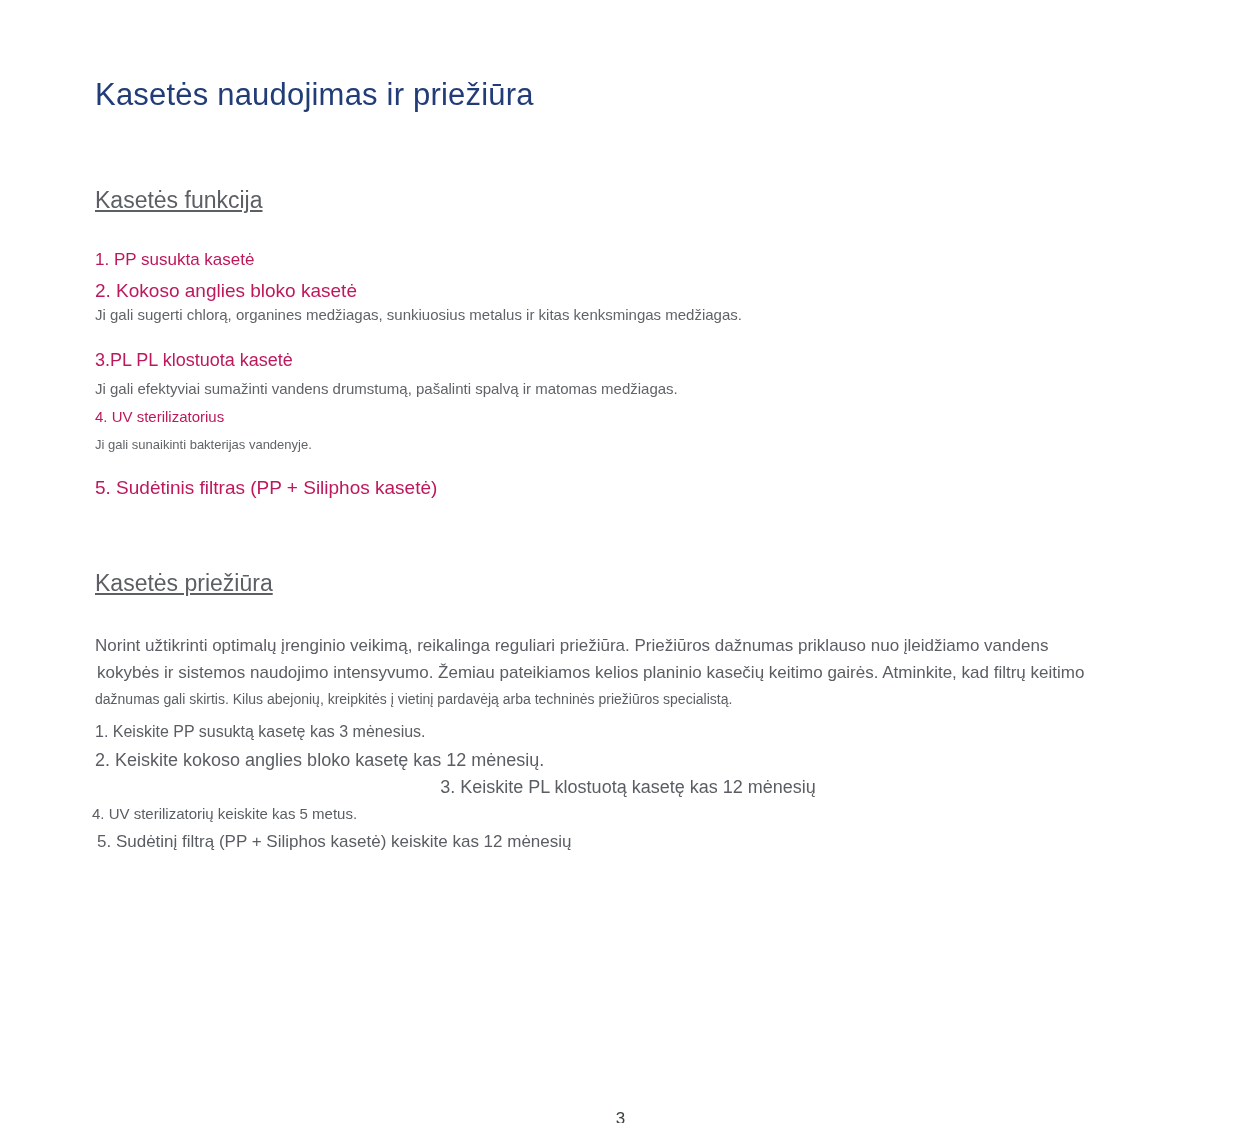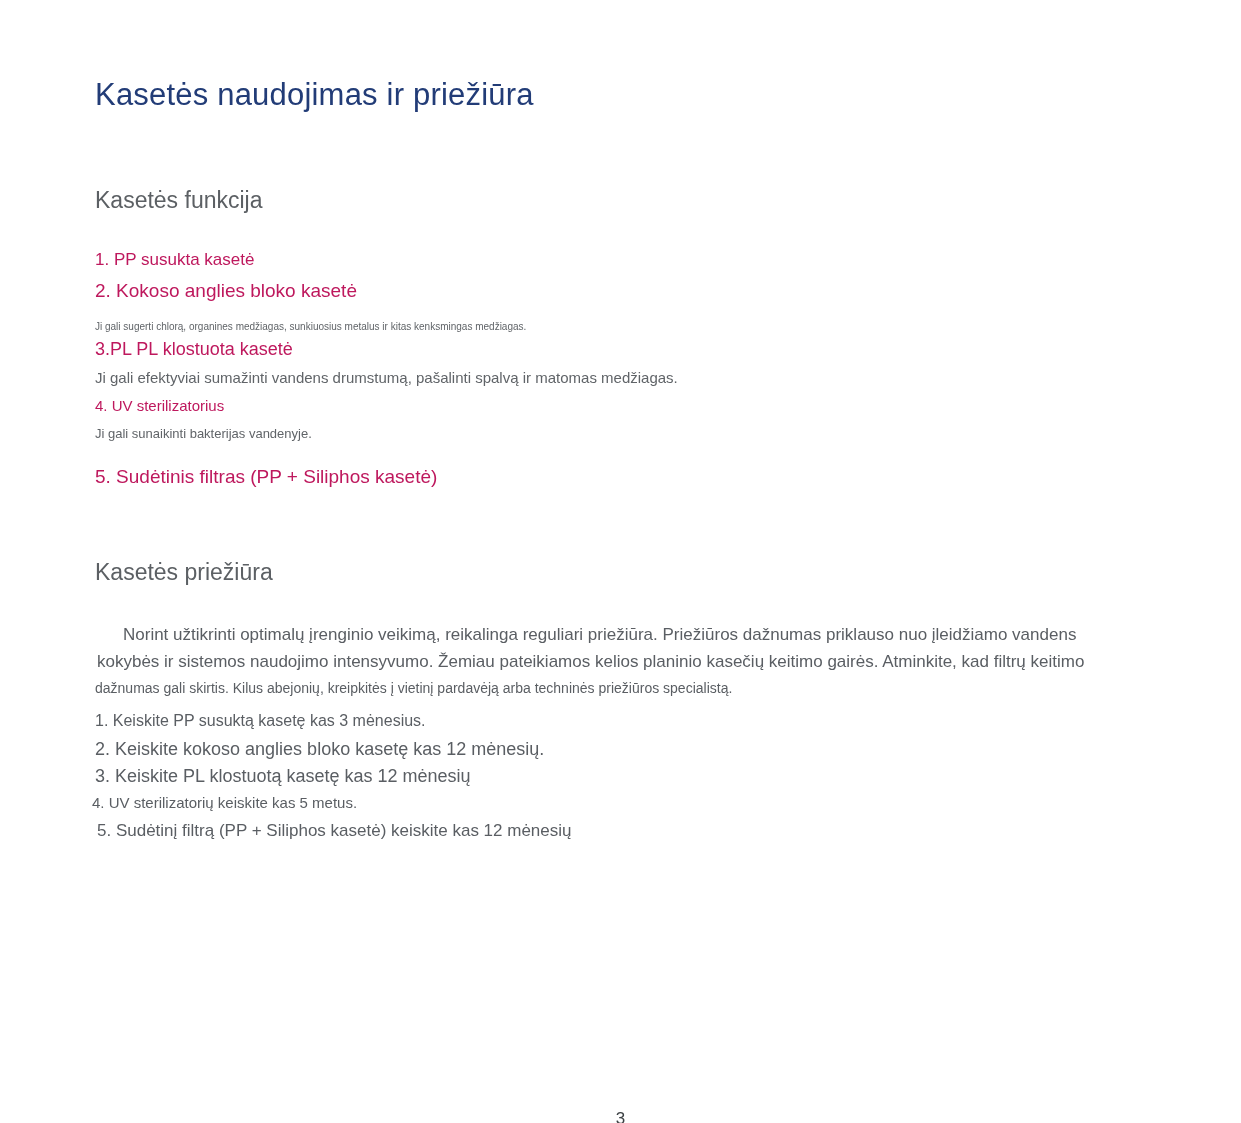--- a/index.html
+++ b/index.html
@@ -21,49 +21,50 @@
     line-height: 38px;
     font-weight: 500;
     color: #223c77;
     letter-spacing: 0.2px;
   }
   .section-heading {
     font-size: 23px;
     line-height: 28px;
     font-weight: 400;
     color: #5c6064;
+    text-decoration: underline;
   }
   .sh-function { margin-top: 72px; }
   .sh-maintenance { margin-top: 69px; }
 
   .line { color: #5a5e63; }
   .item-title { color: #be185d; }
   .item-desc  { color: #606468; }
 
   
   .f1t { margin-top: 35px; font-size: 17px; line-height: 22px; margin-bottom: 8px; padding-left: 0px; }
   .f1d { font-size: 14px;  line-height: 19px; margin-bottom: 8px; padding-left: 2px; }
-  .f2t { font-size: 19px;  line-height: 24px; margin-bottom: 14px; }
-  .f2d { font-size: 10px;  line-height: 20px; margin-bottom: 1px; }
+  .f2t { font-size: 19px;  line-height: 24px; margin-bottom: 2px; }
+  .f2d { font-size: 15px;  line-height: 20px; margin-bottom: 24px; }
   .f3t { font-size: 18px;  line-height: 23px; margin-bottom: 7px; }
   .f3d { font-size: 15px;  line-height: 20px; margin-bottom: 8px; }
   .f4t { font-size: 15px;  line-height: 20px; margin-bottom: 9px; }
   .f4d { font-size: 13px;  line-height: 17px; margin-bottom: 23px; }
   .f5t { font-size: 19px;  line-height: 24px; margin-bottom: 7px; }
   .f5d { font-size: 17px;  line-height: 22px; padding-left: 3px; }
 
   
-  .p1 { margin-top: 37px; font-size: 17px; line-height: 23px; margin-bottom: 4px; margin-left: 28px; }
+  .p1 { margin-top: 37px; font-size: 17px; line-height: 23px; margin-bottom: 4px; }
   .p2 { font-size: 17px; line-height: 23px; margin-bottom: 6px; padding-left: 2px; }
   .p3 { font-size: 14px; line-height: 19px; }
 
   
   .m1 { margin-top: 13px; font-size: 16px; line-height: 20px; margin-bottom: 7px; }
   .m2 { font-size: 18px; line-height: 23px; margin-bottom: 4px; }
-  .m3 { font-size: 18px; line-height: 23px; margin-bottom: 5px; }
+  .m3 { font-size: 18px; line-height: 23px; margin-bottom: 5px; text-align: center; }
   .m4 { font-size: 15px; line-height: 20px; margin-bottom: 7px; padding-left: 0px; margin-left: -3px; }
   .m5 { font-size: 17px; line-height: 22px; padding-left: 2px; }
 
   .page-number {
     position: absolute;
     left: 0; right: 0;
     top: 1033px;
     text-align: center;
     font-size: 17px;
     color: #3c4043;

